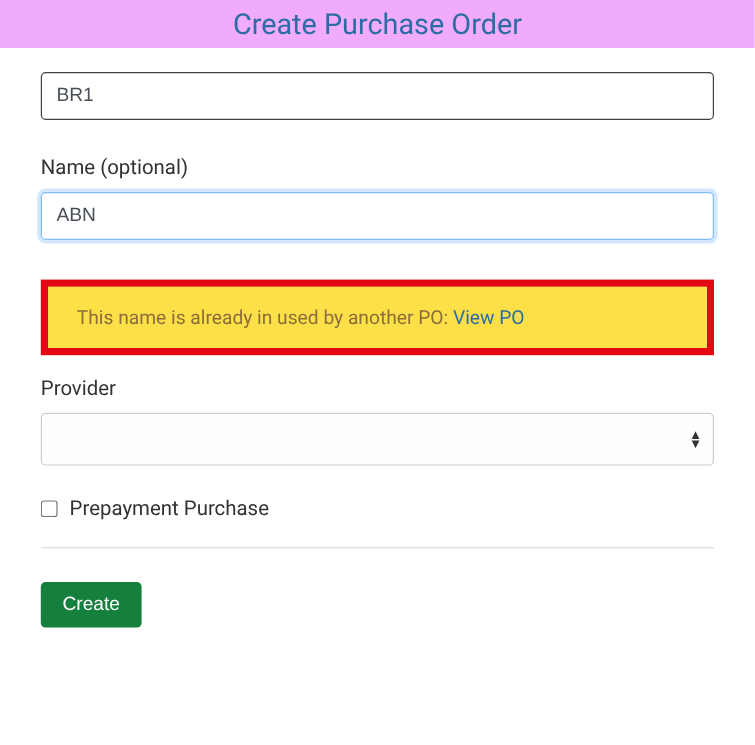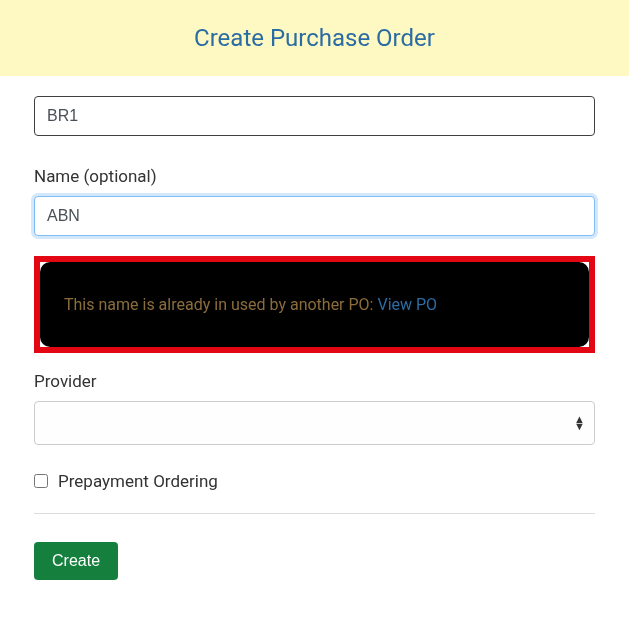--- a/index.html
+++ b/index.html
@@ -1,24 +1,24 @@
 <!DOCTYPE html>
 <html><head>
   <meta charset="utf-8">
   <style>
     * { box-sizing: border-box; margin: 0; padding: 0; }
     body { font-family: -apple-system, BlinkMacSystemFont, "Segoe UI", Roboto, sans-serif; background: #fff; width: 629px; height: 621px; overflow: hidden; }
-    .header { background: #fef9c3; padding: 24px 0; text-align: center; }
+    .header { background: #f0abfc; padding: 6px 0; text-align: center; }
     .header-title { color: #2b6ca3; font-size: 24px; font-weight: 400; }
     .form { padding: 20px 34px; }
     .form-label { color: #333; font-size: 17px; margin-bottom: 10px; }
     .text-input { width: 100%; padding: 10px 12px; font-size: 16px; border: 1px solid #404040; border-radius: 4px; margin-bottom: 30px; color: #495057; }
-    .text-input.focused { border: 1px solid #80bdf5; box-shadow: 0 0 0 3px rgba(128,189,245,0.35); outline: none; margin-bottom: 20px; }
+    .text-input.focused { border: 1px solid #80bdf5; box-shadow: 0 0 0 3px rgba(128,189,245,0.35); outline: none; margin-bottom: 33px; }
     .alert-highlight { border: 6px solid #e30613; padding: 0; margin-bottom: 18px; }
-    .alert { background: #000000; padding: 33px 24px; color: #8a6d3b; font-size: 16px; border-radius: 10px; }
+    .alert { background: #fde047; padding: 16px 24px; color: #8a6d3b; font-size: 16px; }
     .alert-link { color: #2b6ca3; text-decoration: none; }
     .select-wrapper { position: relative; width: 100%; margin-bottom: 26px; }
     .select-input { width: 100%; padding: 10px 30px 10px 12px; font-size: 16px; border: 1px solid #ccc; border-radius: 4px; background: #fefefe; height: 44px; appearance: none; }
     .select-arrows { position: absolute; right: 10px; top: 50%; transform: translateY(-50%); display: flex; flex-direction: column; line-height: 7px; font-size: 11px; color: #333; pointer-events: none; }
     .checkbox-row { display: flex; align-items: center; gap: 10px; padding-bottom: 22px; border-bottom: 1px solid #ddd; margin-bottom: 28px; }
     .checkbox { width: 14px; height: 14px; }
     .checkbox-label { font-size: 17px; color: #333; }
     .btn { background: #15803d; color: #fff; border: none; padding: 10px 18px; font-size: 16px; border-radius: 4px; cursor: pointer; }
   </style>
 </head>
@@ -45,18 +45,18 @@
   <div class="select-wrapper">
     <select class="select-input"><option></option></select>
     <div class="select-arrows">
         <span>▲</span>
         <span>▼</span>
       </div>
   </div>
 
   <div class="checkbox-row">
     <input type="checkbox" class="checkbox" style="">
-    <span class="checkbox-label">Prepayment Ordering</span>
+    <span class="checkbox-label">Prepayment Purchase</span>
   </div>
 
   <button class="btn">Create</button>
 
 </div>
 
 </body></html>

